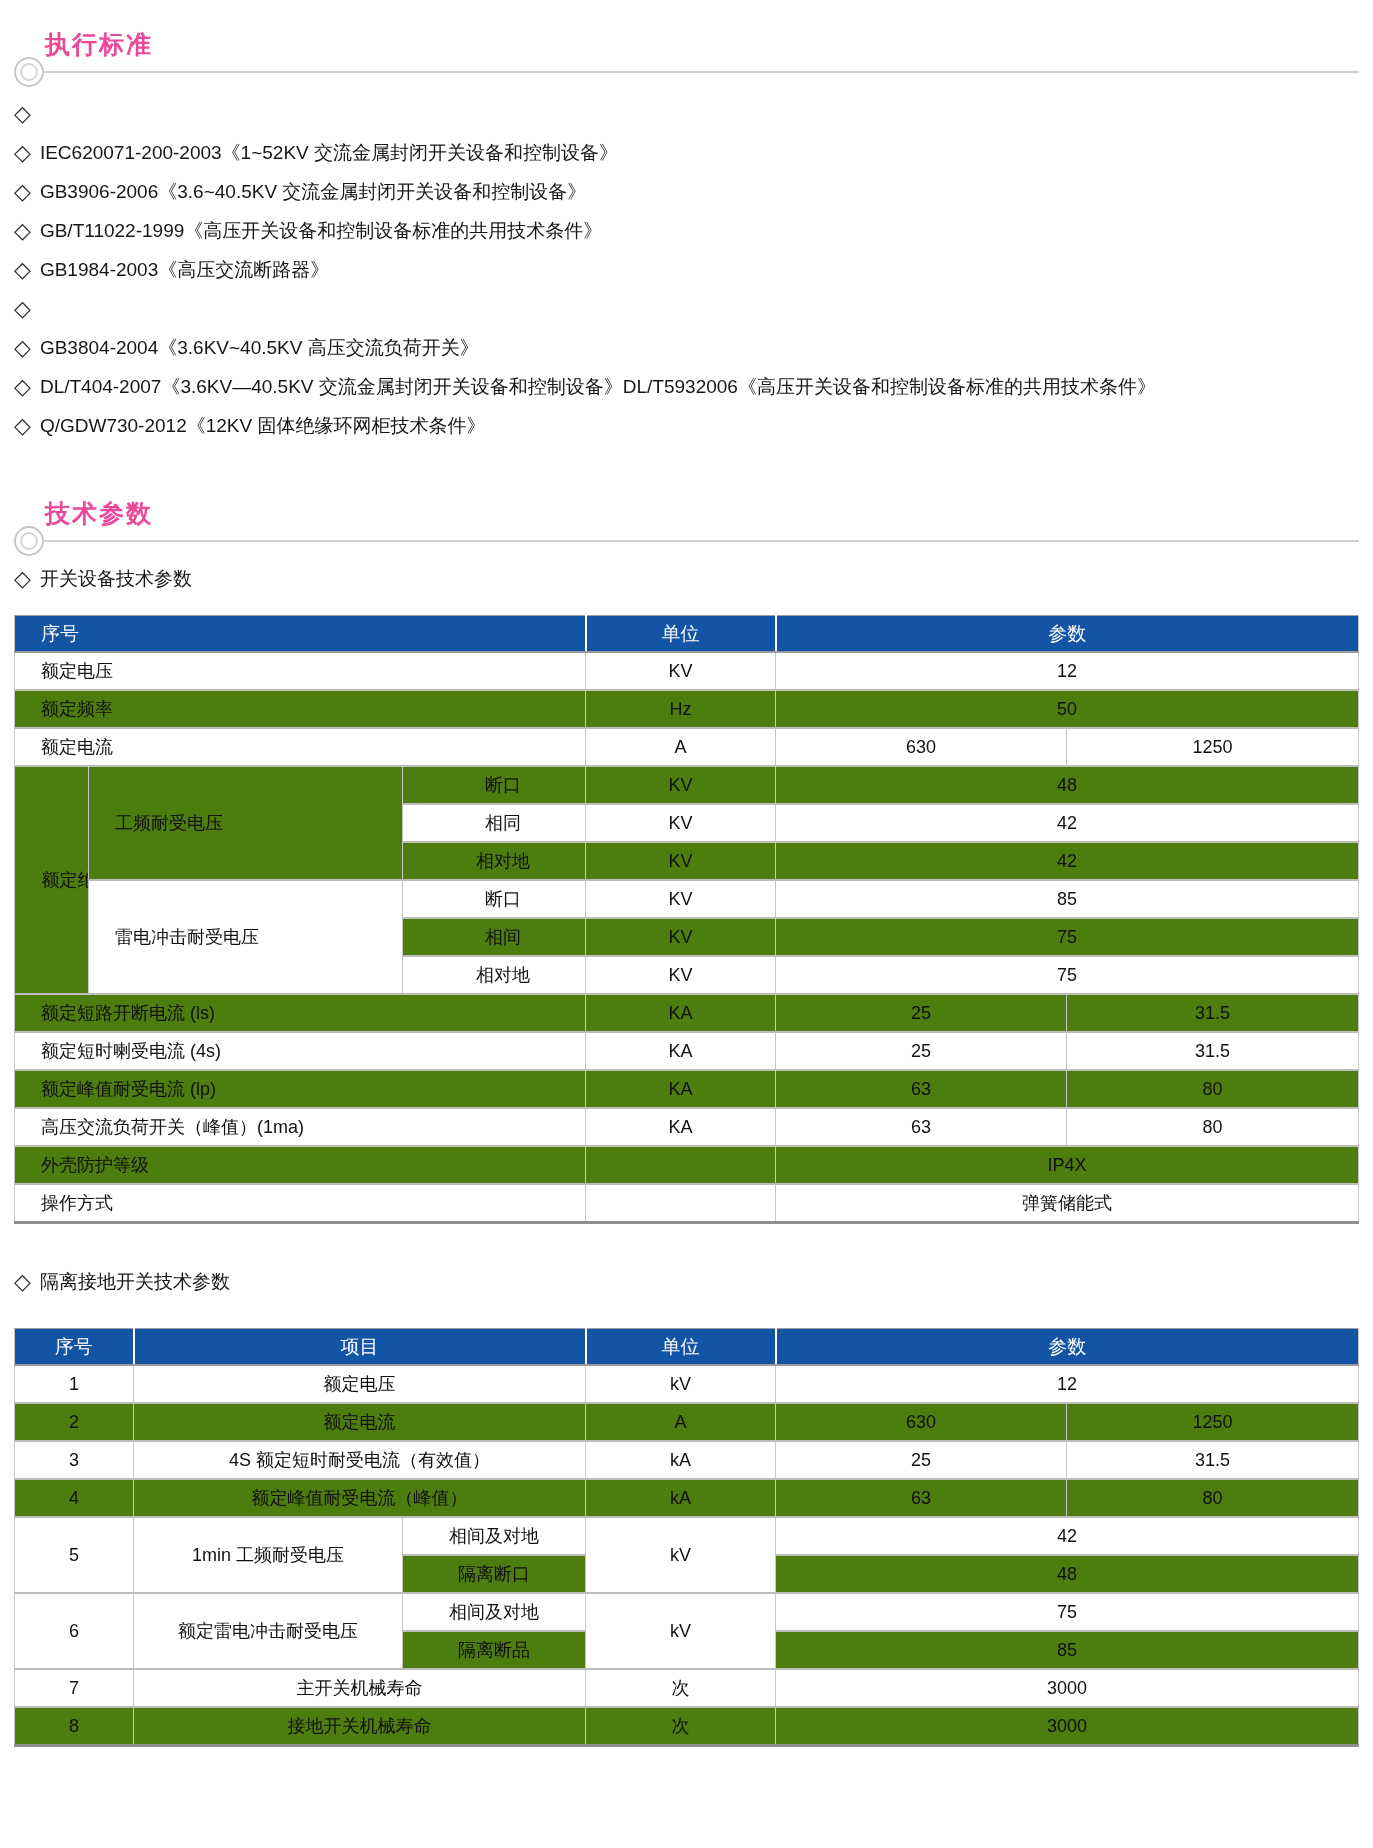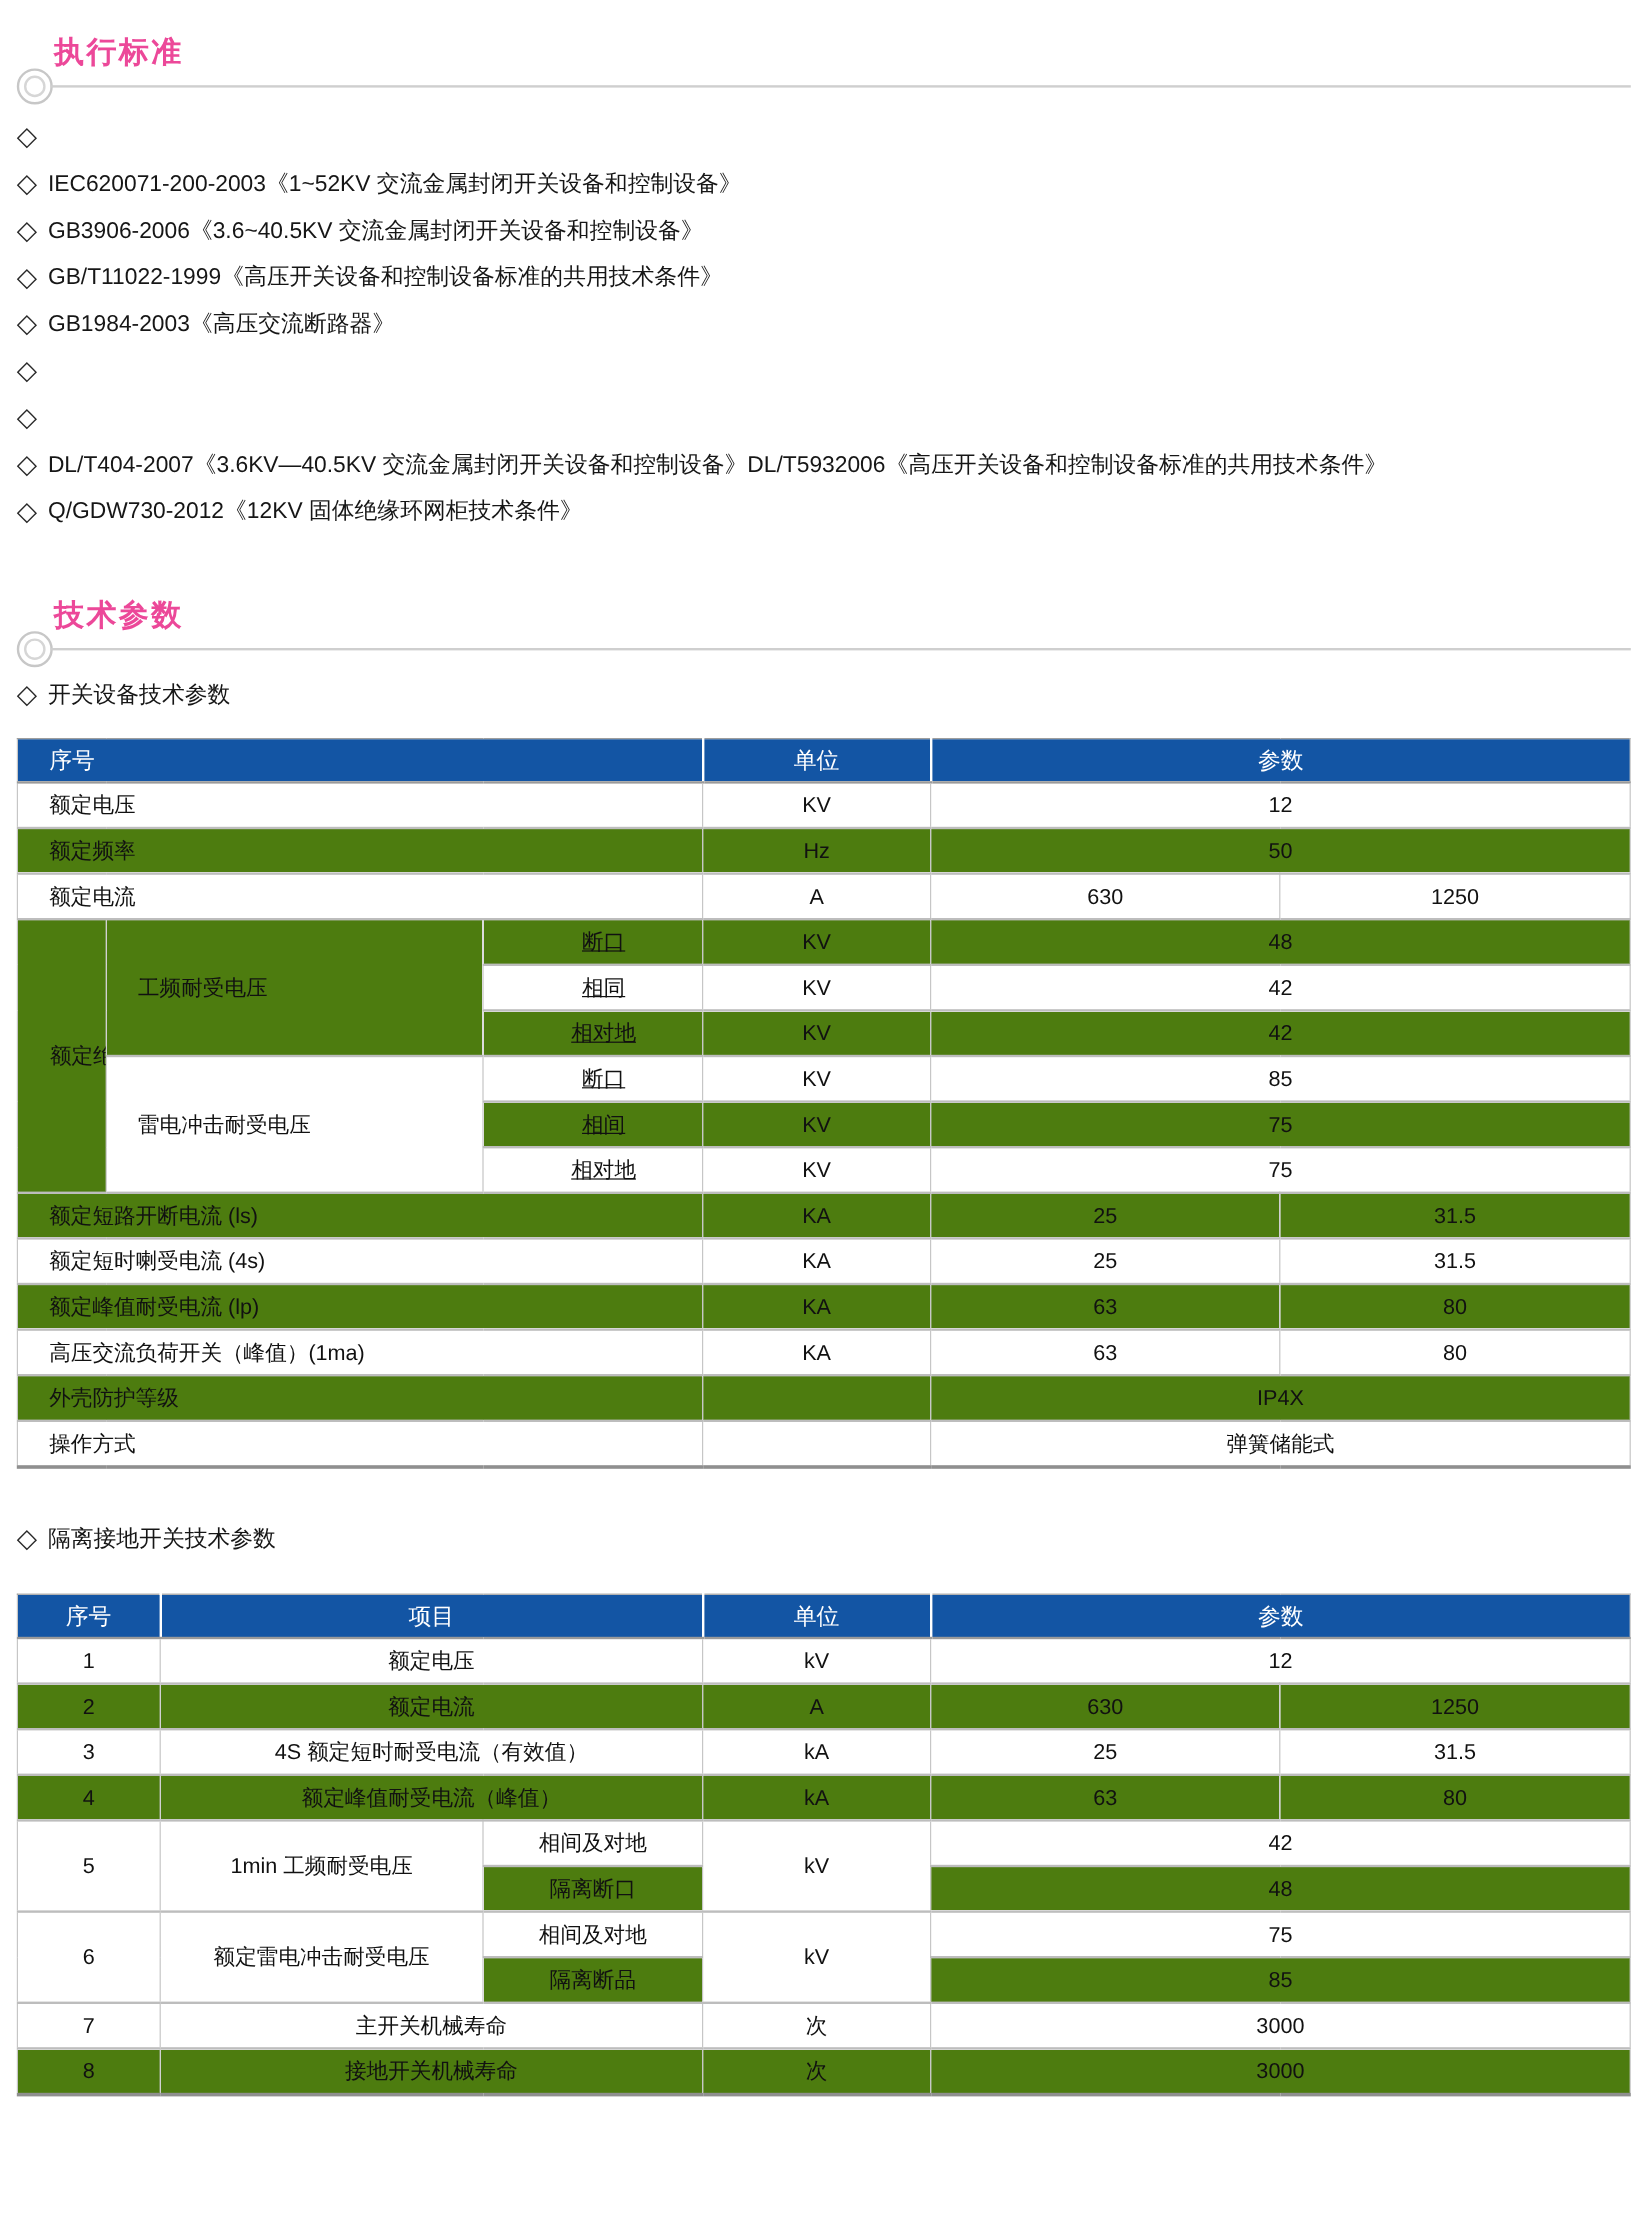--- a/index.html
+++ b/index.html
@@ -23,21 +23,21 @@
   .subtitle{display:flex;align-items:center;margin:12px 0 0 14px;height:24px;font-size:19px;color:#161616;}
 
   
   table.tech{border-collapse:collapse;margin:24px 0 0 14px;table-layout:fixed;font-size:18px;}
   table.tech td,table.tech th{border-left:1px solid #c6c6c6;border-right:1px solid #c6c6c6;border-top:2px solid #bdbdbd;border-bottom:2px solid #bdbdbd;text-align:center;vertical-align:middle;height:36px;padding:0;font-weight:400;overflow:hidden;white-space:nowrap;}
   table.tech th{background:#1355a4;color:#fff;font-size:19px;height:35px;border-left:2px solid #fff;border-right:2px solid #fff;border-top:1px solid #9e9e9e;border-bottom:2px solid #9a9a9a;margin-top:10px;}
   table.tech th:first-child{border-left:1px solid #c6c6c6;}
   table.tech th:last-child{border-right:1px solid #c6c6c6;}
   table.tech tr:last-child td{border-bottom:3px solid #8f8f8f;}
   .left{text-align:left !important;padding-left:26px !important;}
-  .subpad{text-align:left;padding-left:18px !important;text-decoration:underline;}
+  .subpad{text-align:left;padding-left:18px !important;}
   .alt{background:#4d7c0f;}
   .vcell{padding:0 !important;}
   .vtext{width:1.1em;margin:0 auto;word-break:break-all;line-height:37px;text-align:center;font-size:18px;}
   .spacer-bottom{height:105px;}
 </style>
 </head>
 <body>
 
 <div class="page">
 
@@ -67,20 +67,21 @@
       </li>
     <li>
         <span class="dia">◇</span>
         <span>GB1984-2003《高压交流断路器》</span>
       </li>
     <li>
         <span class="dia">◇</span>
       </li>
     <li>
         <span class="dia">◇</span>
+        <span>GB3804-2004《3.6KV~40.5KV 高压交流负荷开关》</span>
       </li>
     <li>
         <span class="dia">◇</span>
         <span>DL/T404-2007《3.6KV—40.5KV 交流金属封闭开关设备和控制设备》DL/T5932006《高压开关设备和控制设备标准的共用技术条件》</span>
       </li>
     <li>
         <span class="dia">◇</span>
         <span>Q/GDW730-2012《12KV 固体绝缘环网柜技术条件》</span>
       </li>
   </ul>

